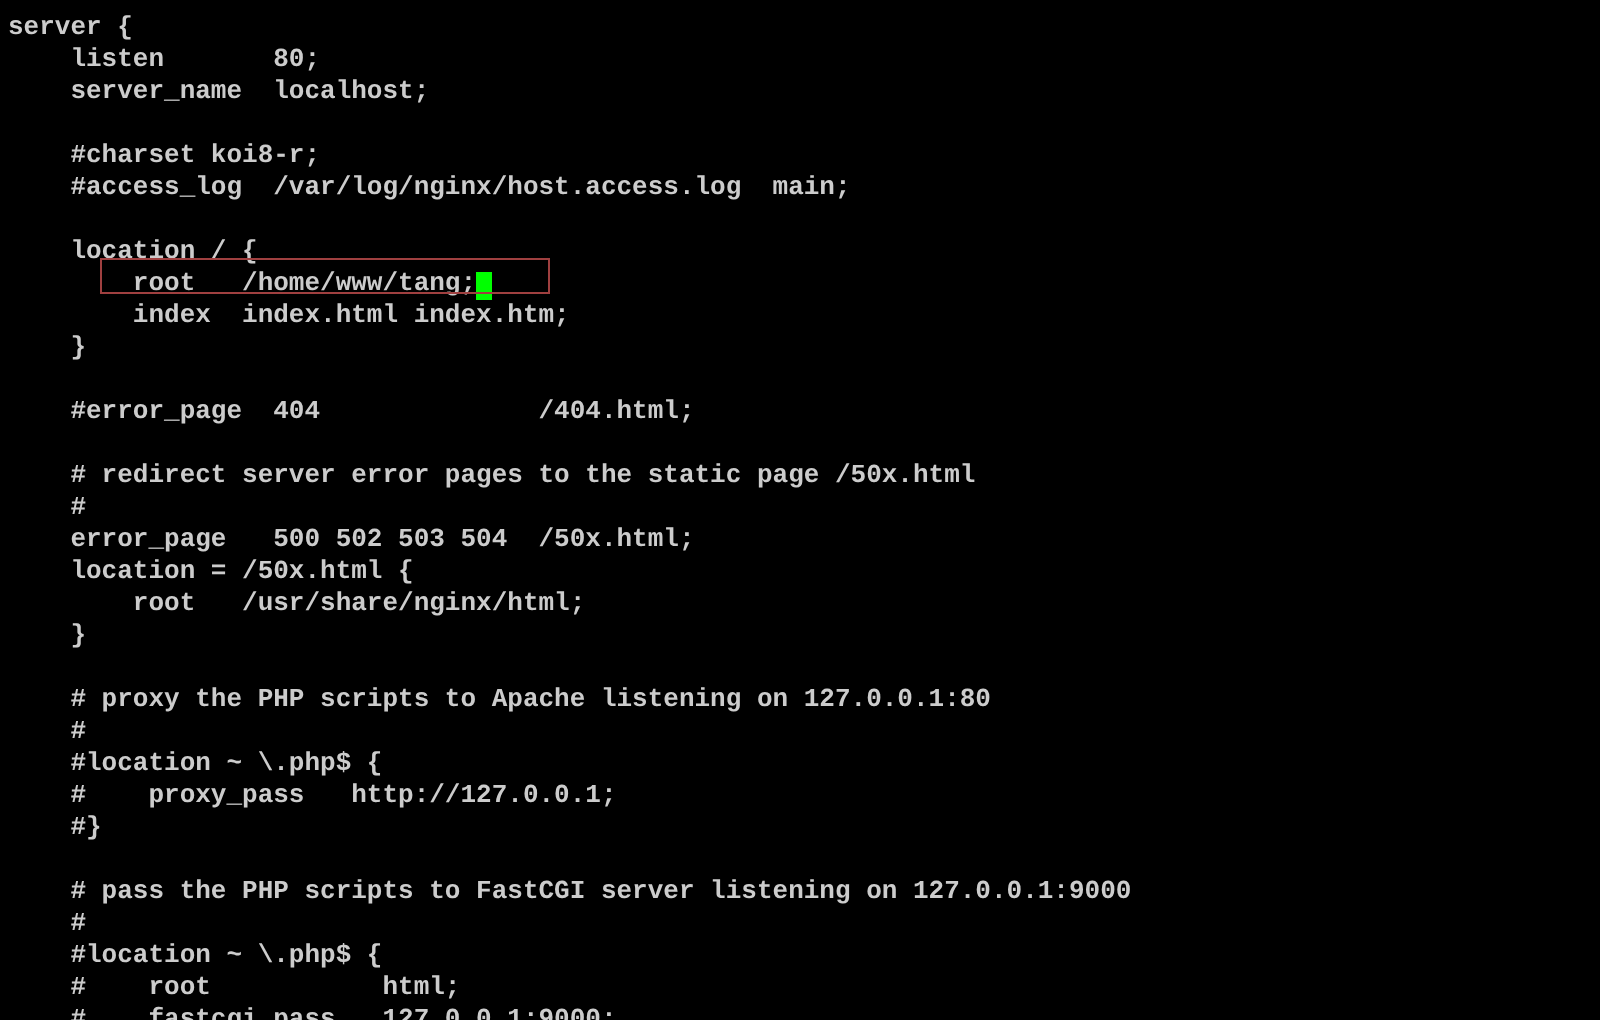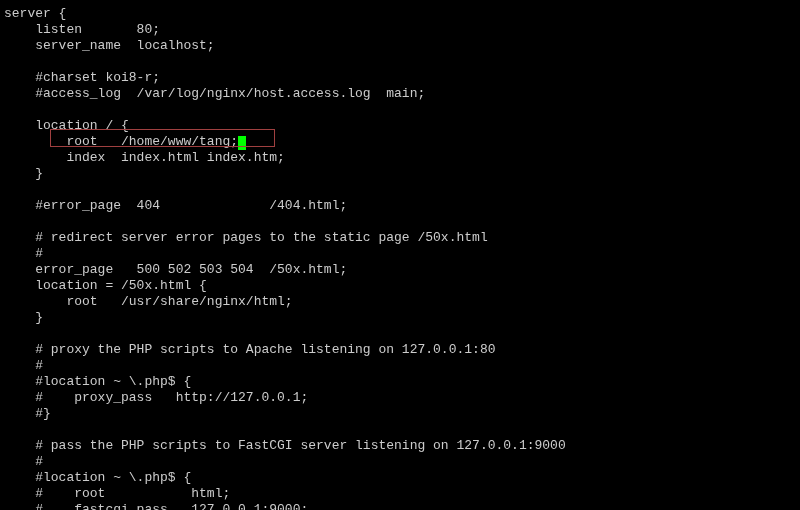--- a/index.html
+++ b/index.html
@@ -13,21 +13,21 @@
   pre.terminal {
     margin: 0;
     padding: 6px 4px;
     font-family: "Courier New", Courier, monospace;
     font-size: 13px;
     line-height: 16px;
     color: #cccccc;
     white-space: pre;
   }
   .line { position: relative; height: 16px; }
-  .txt { white-space: pre; }
+  .txt { white-space: pre; font-weight: bold; }
   .highlight-box {
     position: absolute;
     border: 1px solid #a04040;
     pointer-events: none;
     box-sizing: border-box;
   }
   .cursor {
     display: inline-block;
     width: 8px;
     height: 14px;

